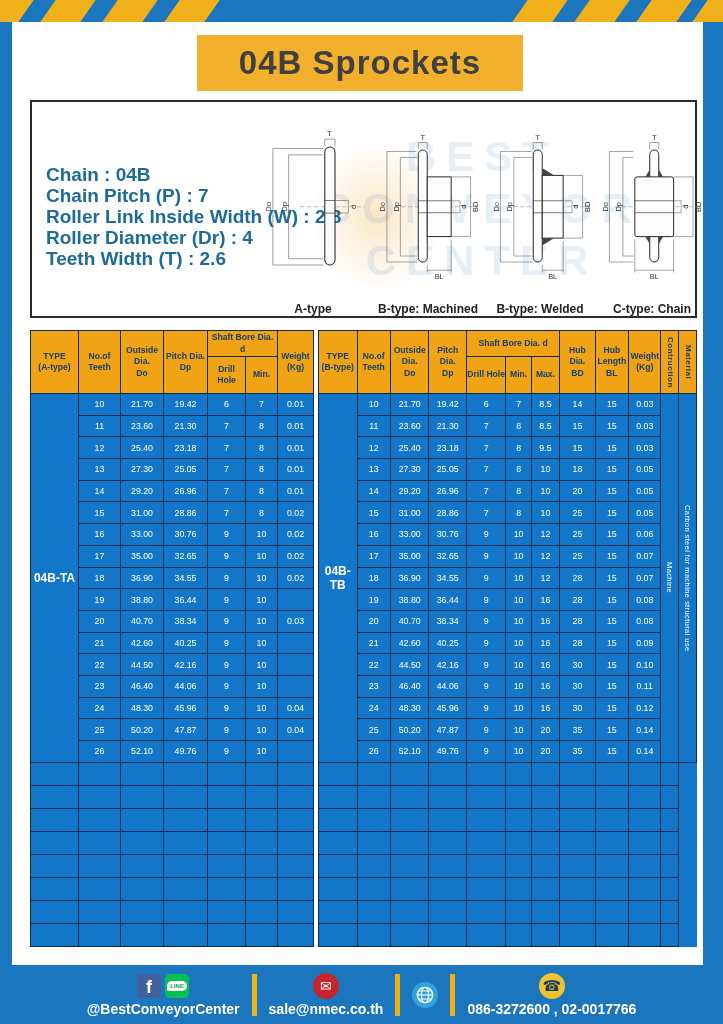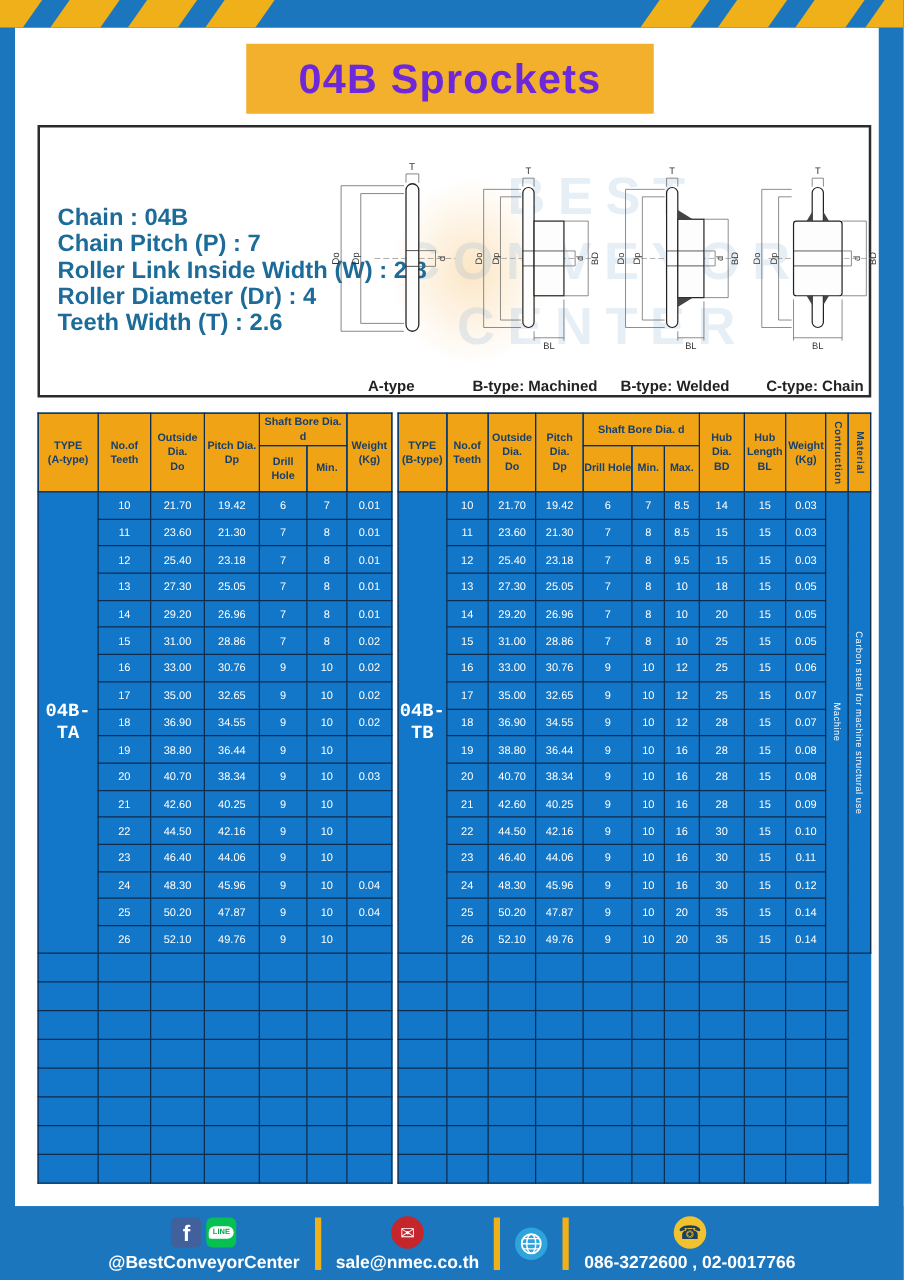--- a/index.html
+++ b/index.html
@@ -5,21 +5,21 @@
   html,body{margin:0;padding:0;background:#e8e8e8;}
   *{box-sizing:border-box;font-family:"Liberation Sans",sans-serif;}
   .page{position:relative;width:723px;height:1024px;background:#1B76BE;overflow:hidden;margin:0 auto;}
   .content{position:absolute;left:12px;top:22px;width:691px;height:943px;background:#ffffff;}
   
   .topbar{position:absolute;left:0;top:0;width:723px;height:22px;background:#1B76BE;overflow:hidden;}
   .stripe{position:absolute;top:-2px;height:26px;width:40px;background:#EFB019;transform:skewX(-35deg);}
   
   .banner{position:absolute;left:197px;top:35px;width:326px;height:56px;background:#F2B02C;
           display:flex;align-items:center;justify-content:center;}
-  .banner span{font-size:33px;font-weight:bold;color:#6d28d9;letter-spacing:1px;}
+  .banner span{font-size:33px;font-weight:bold;color:#404040;letter-spacing:1px;}
   
   .diagram-box{position:absolute;left:30px;top:100px;width:667px;height:218px;background:#fff;border:2px solid #2b2b2b;}
   .specs{position:absolute;left:14px;top:62px;width:215px;color:#1C6B99;font-weight:bold;font-size:19px;line-height:21px;white-space:nowrap;}
   .watermark{position:absolute;left:225px;top:12px;width:450px;height:190px;display:flex;flex-direction:column;
              align-items:center;justify-content:center;pointer-events:none;}
   .watermark span{font-size:42px;font-weight:bold;letter-spacing:10px;color:rgba(130,170,210,0.20);line-height:52px;}
   .wm-blob{position:absolute;left:280px;top:40px;width:130px;height:150px;border-radius:50%;
            background:radial-gradient(closest-side,rgba(246,184,92,0.35),rgba(246,184,92,0));pointer-events:none;}
   .diagrams{position:absolute;left:222px;top:6px;width:440px;height:208px;display:flex;justify-content:space-between;}
   .figure{display:flex;flex-direction:column;align-items:center;}
@@ -35,21 +35,21 @@
   .tbl th,.tbl td{border:1.6px solid #0F2C4E;text-align:center;vertical-align:middle;padding:0;overflow:hidden;}
   .tbl th{background:#F0A415;color:#173F6B;font-weight:bold;font-size:8.6px;line-height:1.3;white-space:pre-line;}
   .tbl td{color:#ffffff;font-size:8.8px;background:#1277C8;}
   .tbl tbody tr{height:21.7px;}
   .tbl tr.empty-row{height:23px;}
   #table-ta{left:30px;top:330px;width:283px;}
   #table-tb{left:318px;top:330px;width:379px;}
   .hrow1{height:26px;}
   .hrow2{height:37px;}
   th.vth{writing-mode:vertical-rl;font-size:8px;letter-spacing:0.5px;padding:2px 0;}
-  td.type-cell{font-size:15px;font-weight:bold;font-family:Liberation Mono, monospace;}
+  td.type-cell{font-size:12px;font-weight:bold;}
   td.vert-cell{writing-mode:vertical-rl;font-size:7.5px;letter-spacing:0.4px;}
   
   .footer{position:absolute;left:0;bottom:0;width:723px;height:59px;background:#1B76BE;
           display:flex;align-items:center;justify-content:center;}
   .fsec{display:flex;flex-direction:column;align-items:center;justify-content:center;gap:2px;}
   .fsec .txt{color:#fff;font-weight:bold;font-size:14px;white-space:nowrap;}
   .fdiv{width:5px;height:42px;background:#EFB019;margin:0 12px;}
   .icon-row{display:flex;gap:4px;align-items:center;height:27px;}
   .fb{width:24px;height:24px;border-radius:4px;background:#41609C;color:#fff;font-weight:bold;
       font-size:18px;display:flex;align-items:flex-end;justify-content:center;line-height:22px;}

